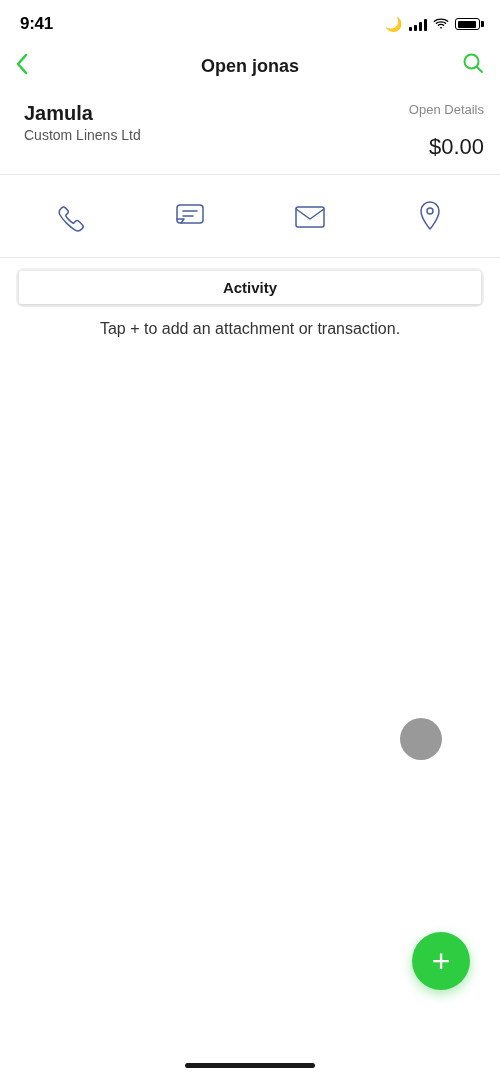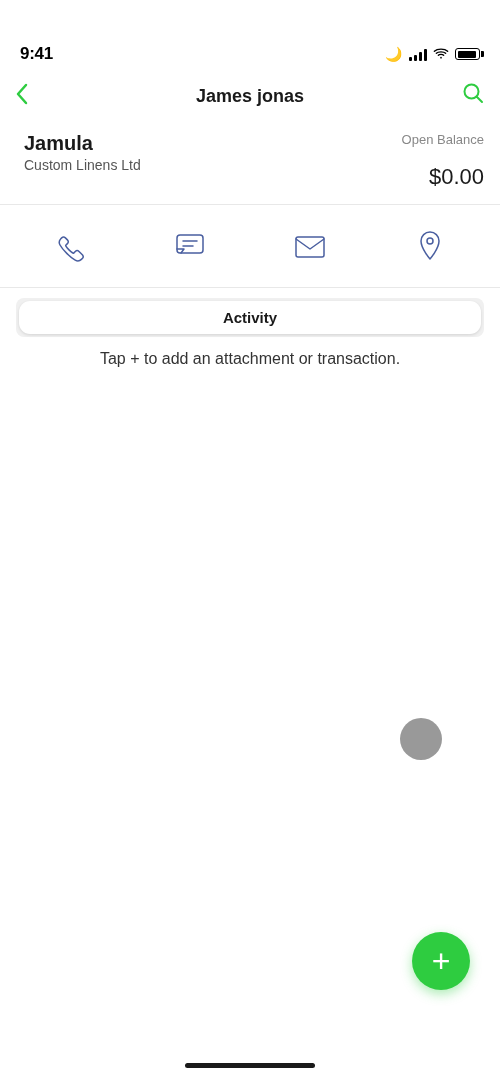--- a/index.html
+++ b/index.html
@@ -14,21 +14,20 @@
       overflow-x: hidden;
     }
 
     
     .status-bar {
       display: flex;
       justify-content: space-between;
       align-items: center;
       padding: 12px 20px 8px 20px;
       height: 44px;
-      margin-top: 30px;
     }
     .status-time {
       font-size: 17px;
       font-weight: 600;
       color: #000;
       letter-spacing: -0.3px;
     }
     .status-icons {
       display: flex;
       align-items: center;
@@ -124,21 +123,21 @@
       display: flex;
       margin: 10px 16px;
       background: #f0f0f0;
       border-radius: 8px;
       padding: 3px;
     }
     .tab-item {
       flex: 1;
       text-align: center;
       padding: 8px 0;
-      border-radius: 11px;
+      border-radius: 2px;
       font-size: 15px;
       font-weight: 500;
       cursor: pointer;
       color: #555;
     }
     .tab-item.active {
       background: #ffffff;
       color: #1a1a1a;
       font-weight: 600;
       box-shadow: 0 1px 3px rgba(0,0,0,0.12);
@@ -282,37 +281,37 @@
     </div>
   </div>
 </div>
 
 <div class="nav-bar">
   <span class="nav-back">
     <svg width="12" height="22" viewBox="0 0 12 22" fill="none">
       <path d="M10 2 L2 11 L10 20" stroke="#2ecc40" stroke-width="2.5" stroke-linecap="round" stroke-linejoin="round"></path>
     </svg>
   </span>
-  <span class="nav-title">James jonas</span>
+  <span class="nav-title">Open jonas</span>
   <span class="nav-search">
     <svg width="22" height="22" viewBox="0 0 22 22" fill="none">
       <circle cx="9.5" cy="9.5" r="7" stroke="#2ecc40" stroke-width="2"></circle>
       <line x1="14.5" y1="14.5" x2="20" y2="20" stroke="#2ecc40" stroke-width="2" stroke-linecap="round"></line>
     </svg>
   </span>
 </div>
 
 <div class="customer-header">
   <div class="customer-top-row">
     <div>
       <div class="customer-name">Jamula</div>
       <div class="customer-company">Custom Linens Ltd</div>
     </div>
     <div style="text-align:right;">
-      <div class="balance-label">Open Balance</div>
+      <div class="balance-label">Open Details</div>
       <div class="balance-amount">$0.00</div>
     </div>
   </div>
 </div>
 
 <div class="action-icons">
 
   <div class="action-icon-btn">
     <svg viewBox="0 0 38 38" fill="none" xmlns="http://www.w3.org/2000/svg">
       <path d="M28 24.5c-1.2-1.2-2.5-1.2-3.7 0l-1.4 1.4c-.3.3-0.8.3-1.1.1-.8-.5-2.2-1.5-3.8-3.1-1.6-1.6-2.6-3-3.1-3.8-.2-.3-.2-.8.1-1.1l1.4-1.4c1.2-1.2 1.2-2.5 0-3.7l-2-2c-1.2-1.2-2.5-1.2-3.7 0l-.9.9c-1.6 1.6-2 4-.8 6.2 1.4 2.5 3.7 5.3 6.8 8.4 3.1 3.1 5.9 5.4 8.4 6.8 2.2 1.2 4.6.8 6.2-.8l.9-.9c1.2-1.2 1.2-2.5 0-3.7l-2-2z" stroke="#4a5fa0" stroke-width="1.5" stroke-linecap="round" stroke-linejoin="round"></path>

